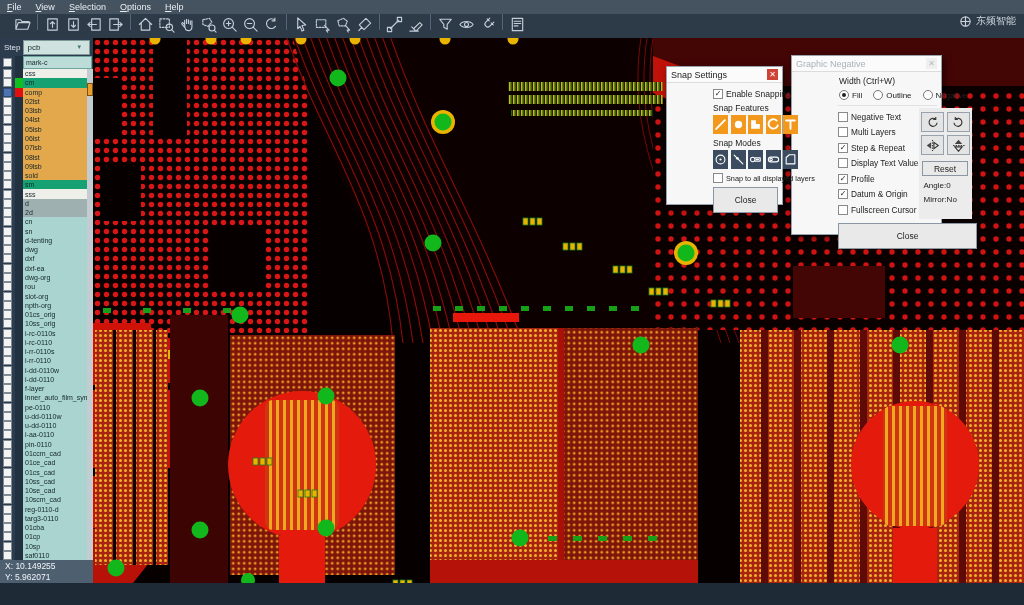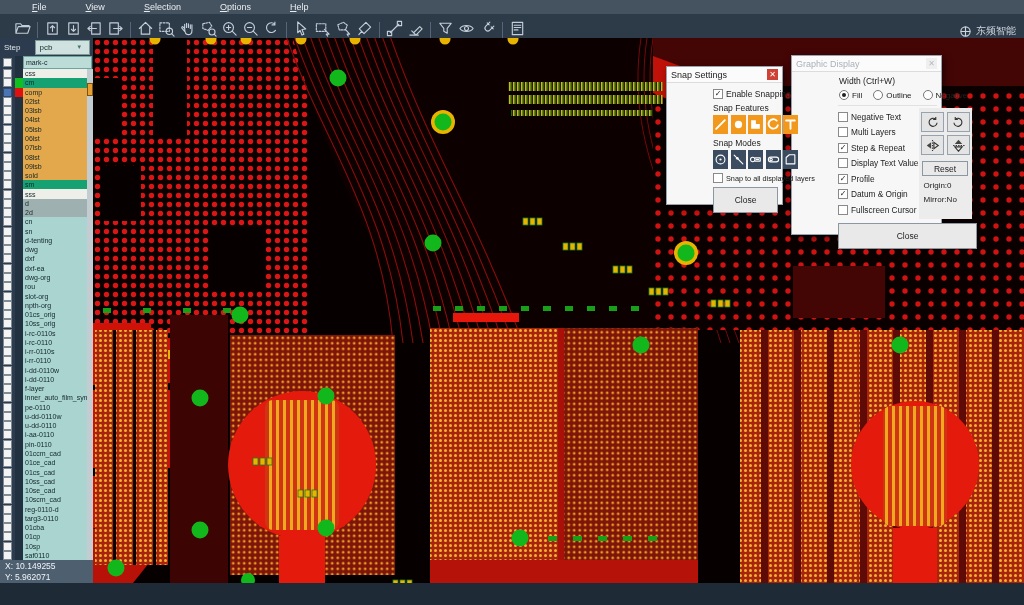--- a/index.html
+++ b/index.html
@@ -1,36 +1,36 @@
 <!DOCTYPE html>
 <html><head>
 <meta charset="utf-8">
 <style>
   html,body{margin:0;padding:0;width:1024px;height:605px;overflow:hidden;
     font-family:"Liberation Sans",sans-serif;background:#1f2a37;-webkit-font-smoothing:antialiased;}
   #app{position:relative;width:1024px;height:605px;}
   
   .menubar{position:absolute;left:0;top:0;right:0;height:14px;background:#45525f;
     display:flex;align-items:center;font-size:9px;color:#e8edf2;z-index:5;}
-  .mitem{padding:0 7px;cursor:default;margin-left:25px;}
+  .mitem{padding:0 7px;cursor:default;}
   .mitem u{text-decoration:underline;}
   .toolbar{position:absolute;left:0;top:14px;right:0;height:24px;background:#2d3a48;
-    display:flex;align-items:flex-end;padding-left:12px;z-index:5;}
+    display:flex;align-items:flex-start;padding-left:12px;z-index:5;}
   .tico{width:21px;height:20px;display:flex;align-items:center;justify-content:center;}
   .tico svg{width:17px;height:17px;stroke:#c3ced9;stroke-width:1.2;fill:none;stroke-linecap:round;stroke-linejoin:round;}
   .tsep{width:1px;height:16px;background:#556577;margin:0 4px;}
   .brand{margin-left:auto;margin-right:8px;display:flex;align-items:center;gap:4px;color:#cdd5de;font-size:10px;}
   .brand svg{width:13px;height:13px;stroke:#cdd5de;fill:none;stroke-width:1.2;}
   
   .sidebar{position:absolute;left:0;top:38px;width:93px;height:545px;background:#2c3b4d;
     display:flex;flex-direction:column;z-index:4;}
   .steprow{height:18px;display:flex;align-items:center;}
   .steplabel{font-size:8px;color:#dfe6ec;margin:0 3px 0 4px;}
   .stepsel{flex:1;height:13px;margin-right:3px;background:#cfe2df;border:1px solid #7e9a96;
-    font-size:8px;color:#15302c;display:flex;align-items:center;padding:0 8px 0 3px;margin-left:12px;}
+    font-size:8px;color:#15302c;display:flex;align-items:center;padding:0 8px 0 3px;}
   .stepsel .chev{margin-left:auto;font-size:7px;color:#476;}
   .lrow{display:flex;align-items:stretch;flex:1;min-height:0;}
   .lrow.first{flex:0 0 13px;}
   #layerList{display:flex;flex-direction:column;height:504px;}
   .cbx{flex:0 0 7px;width:7px;height:7px;margin:auto 3px;background:#f4f4f4;border:1px solid #808a92;}
   .cbx.blue{background:#4a74b4;border-color:#2d4a74;}
   .swc{flex:0 0 8px;background:#223140;margin:0;}
   .nm{flex:1;font-size:7px;line-height:9px;color:#14262c;padding-left:2px;margin-right:6px;
     overflow:hidden;white-space:nowrap;display:flex;align-items:center;}
   .lrow.first .nm{margin-right:1px;border:1px solid #6fa49e;}
@@ -745,21 +745,21 @@
           <circle cx="427" cy="500" r="8.5" fill="#12b81b"></circle>
           <circle cx="155" cy="542" r="7" fill="#12b81b"></circle>
           <circle cx="868" cy="568" r="7" fill="#12b81b"></circle>
           <circle cx="23" cy="530" r="8.5" fill="#12b81b"></circle>
         </g>
     </svg>
   </div>
 
   <div class="dlg graphic">
     <div class="dlg-title">
-      <span>Graphic Display</span>
+      <span>Graphic Negative</span>
       <span class="dlg-close pale">✕</span>
     </div>
     <div class="dlg-body">
       <div class="widthlabel">Width (Ctrl+W)</div>
       <div class="radiorow" id="gRadios">
           <label>
             <span class="radio sel"></span>
             <span>Fill</span>
           </label>
           <label>
@@ -827,21 +827,21 @@
                 <svg viewBox="0 0 16 14">
                   <g transform="rotate(90 8 7)">
                     <path d="M8 0.5 v13" stroke-dasharray="1.5 1.2"></path>
                     <path d="M6.5 3 v8 L1.8 7 Z" fill="#444" stroke="none"></path>
                     <path d="M9.5 3 v8 L14.2 7 Z"></path>
                   </g>
                 </svg>
               </button>
           </div>
           <button class="btn reset">Reset</button>
-          <div class="ginfo">Origin:0</div>
+          <div class="ginfo">Angle:0</div>
           <div class="ginfo">Mirror:No</div>
         </div>
       </div>
       <button class="btn wide">Close</button>
     </div>
   </div>
 
   <div class="dlg snap">
     <div class="dlg-title">
       <span>Snap Settings</span>

